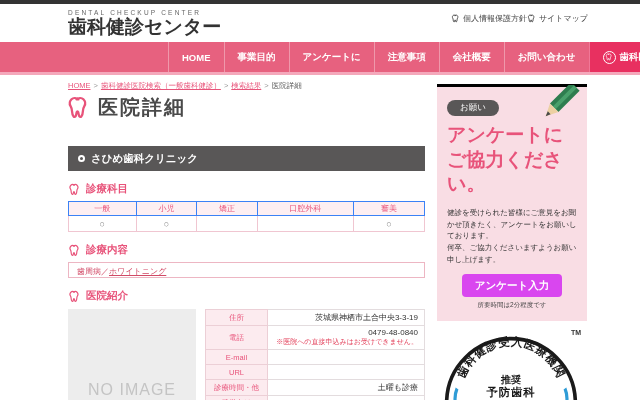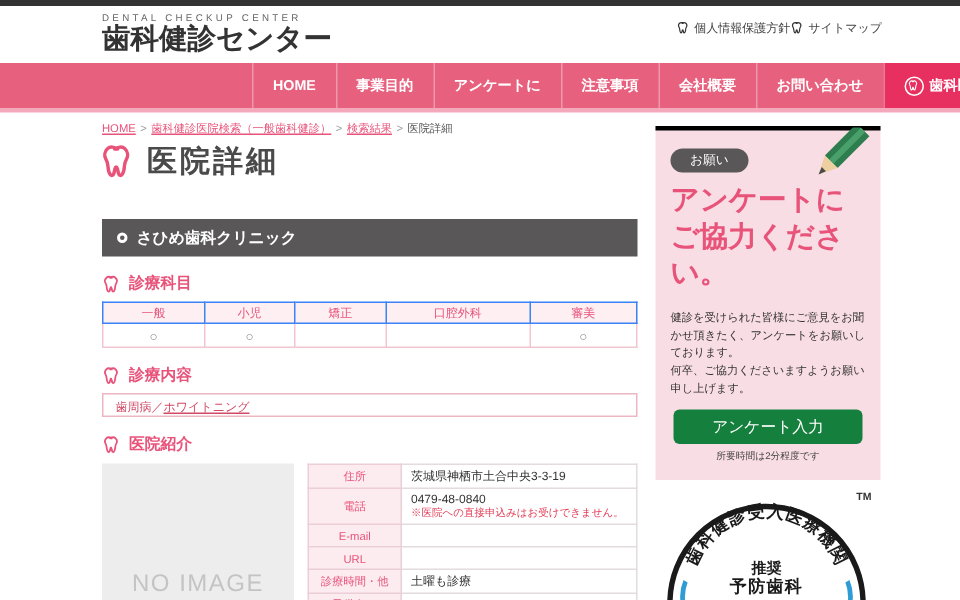--- a/index.html
+++ b/index.html
@@ -50,31 +50,31 @@
   table.subjects th { background:#fdeff2; color:#e8537a; font-size:8px; font-weight:normal; border:1px solid #3b82f6; height:14px; }
   table.subjects td { background:#fff; color:#8a8a8a; font-size:9px; text-align:center; border:1px solid #f0c6d1; height:16px; }
   .contents-box { margin-top:5px; border:1px solid #edb6c3; height:16px; line-height:17px; padding-left:8px; font-size:8px; color:#d14a66; background:#fff; }
   .contents-box a { color:#d14a66; cursor:pointer; text-decoration:none; }
   .contents-box a.ul { text-decoration:underline; }
   .intro-wrap { display:flex; margin-top:6px; gap:9px; }
   .noimage { width:128px; height:162px; background:#ededed; display:flex; align-items:center; justify-content:center;
              color:#c4c4c4; font-size:16px; letter-spacing:1px; flex:none; }
   table.info { border-collapse:collapse; width:220px; height:fit-content; }
   table.info th { width:62px; background:#fcebef; color:#e8537a; font-size:7.5px; font-weight:normal; border:1px solid #eccfd6; height:15px; text-align:center;margin-top:36px; }
-  table.info td { background:#fff; color:#333; font-size:8px; border:1px solid #e3dcde; padding:2px 6px; }
+  table.info td { background:#fff; color:#333; font-size:8px; border:1px solid #e3dcde; padding:2px 6px;text-align:right; }
   .note { display:block; color:#e23a55; font-size:7px; }
   
   .sidebar { position:absolute; left:437px; top:84px; width:150px; }
   .survey { background:#f9dde4; border-top:3px solid #000000; padding:9px 10px 11px; position:relative; }
   .pill { display:inline-block; background:#595757; color:#fff; font-size:8.5px; border-radius:10px; padding:2px 13px; }
   .pencil { position:absolute; right:4px; top:-2px; }
   .survey-head { margin-top:7px; color:#e8537a; font-weight:bold; font-size:19px; line-height:1.3; }
   .survey-body { margin-top:10px; font-size:7.5px; color:#333; line-height:1.55; }
-  .survey-btn { margin:9px auto 0; width:126px; height:23px; background:#15803d; border:none; border-radius:4px;
-                color:#fff; font-size:10.5px; font-weight:normal; display:flex; align-items:center; justify-content:center;
+  .survey-btn { margin:9px auto 0; width:100px; height:23px; background:#d946ef; border:none; border-radius:4px;
+                color:#fff; font-size:10.5px; font-weight:bold; display:flex; align-items:center; justify-content:center;
                 cursor:pointer; font-family:"Liberation Sans", sans-serif; }
   .survey-cap { text-align:center; font-size:6.5px; color:#444; margin-top:4px; }
   .badge-wrap { position:relative; margin-top:10px; width:150px; height:145px; }
   .tm { position:absolute; right:6px; top:-2px; font-size:7px; font-weight:bold; color:#333; }
   .badge-svg { position:absolute; left:6px; top:4px; }
 </style>
 </head>
 <body>
 
 <svg width="0" height="0" style="position:absolute">

